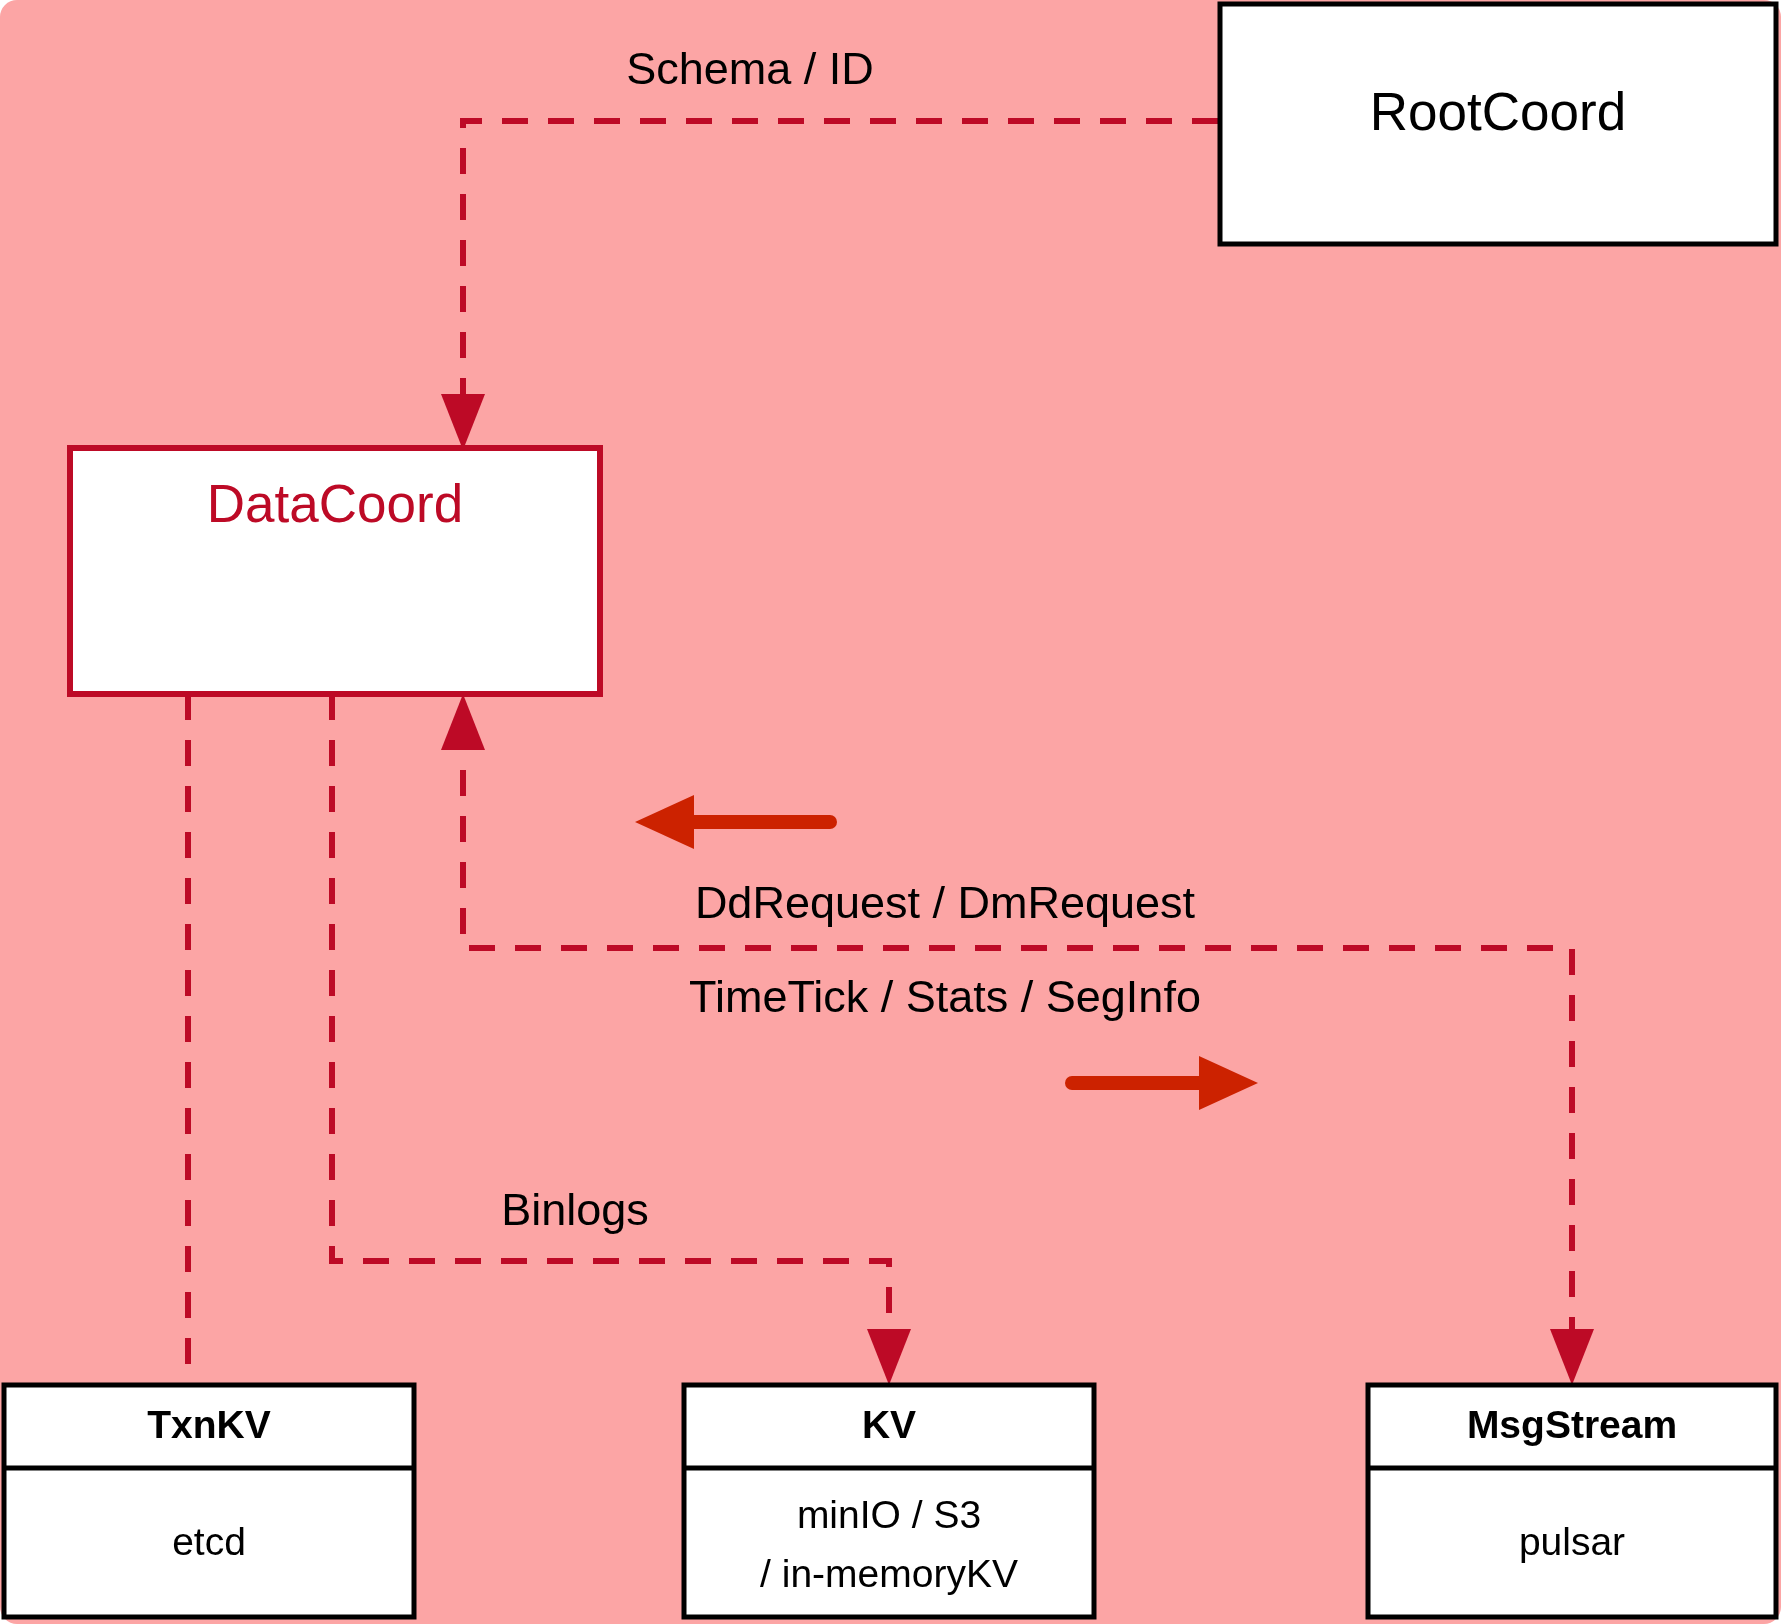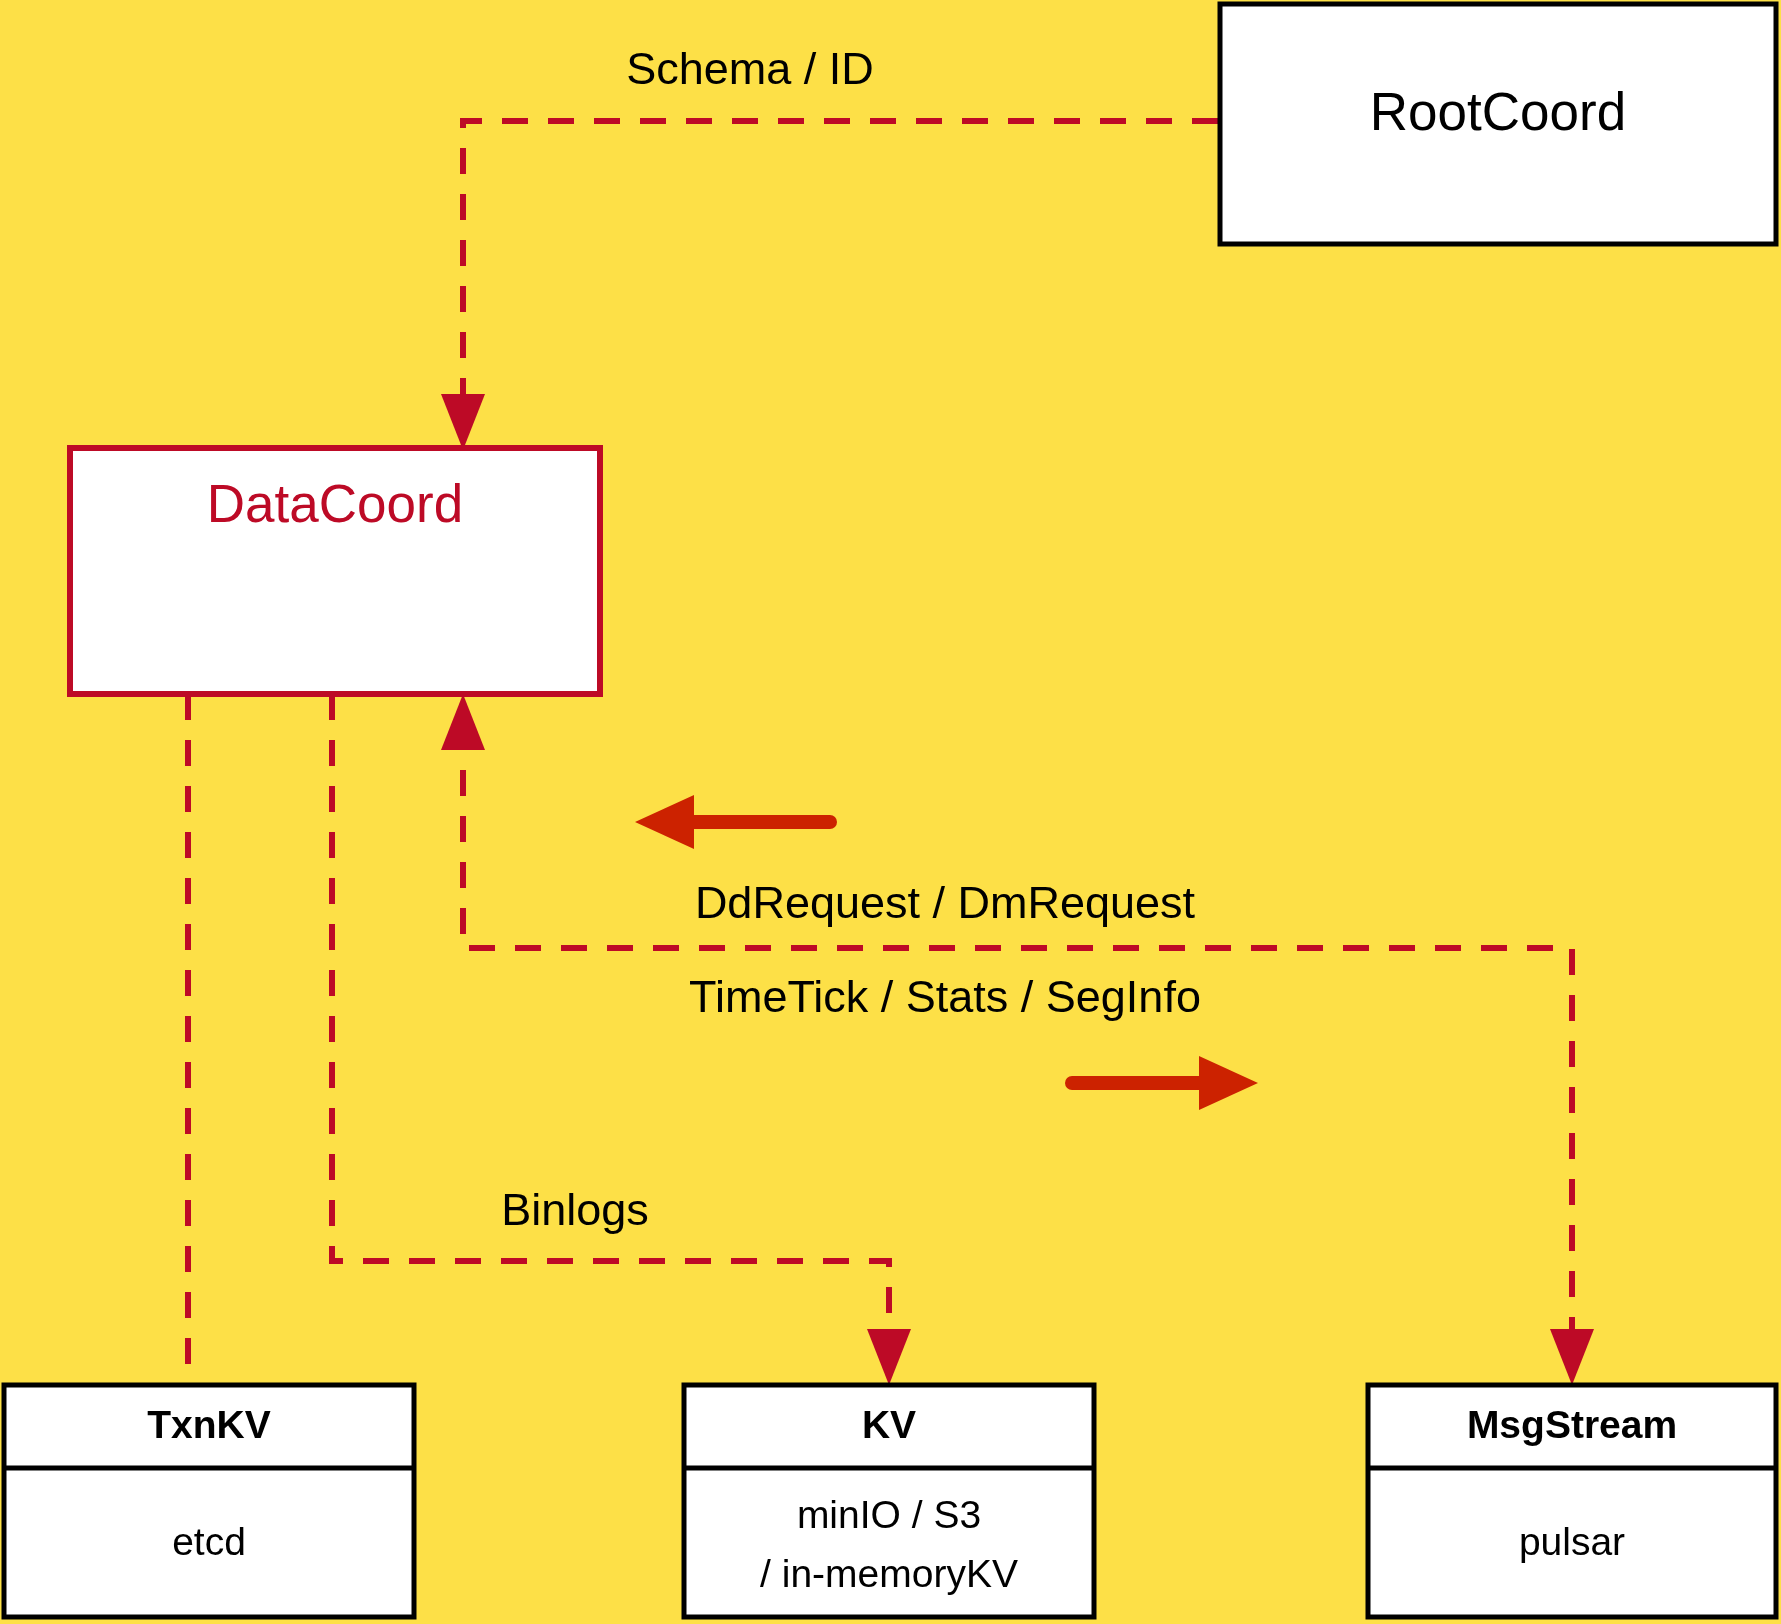--- a/index.html
+++ b/index.html
@@ -11,21 +11,22 @@
   body {
     width: 1781px;
     height: 1624px;
     overflow: hidden;
     font-family: "Liberation Sans", sans-serif;
   }
   #diagram-root {
     position: relative;
     width: 1781px;
     height: 1624px;
-    background: #fde047;
+    background: #fca5a5;
+    border-radius: 17px;
   }
   svg.diagram-canvas {
     display: block;
     width: 1781px;
     height: 1624px;
   }
   .box-outline-black {
     fill: #ffffff;
     stroke: #000000;
     stroke-width: 5;

